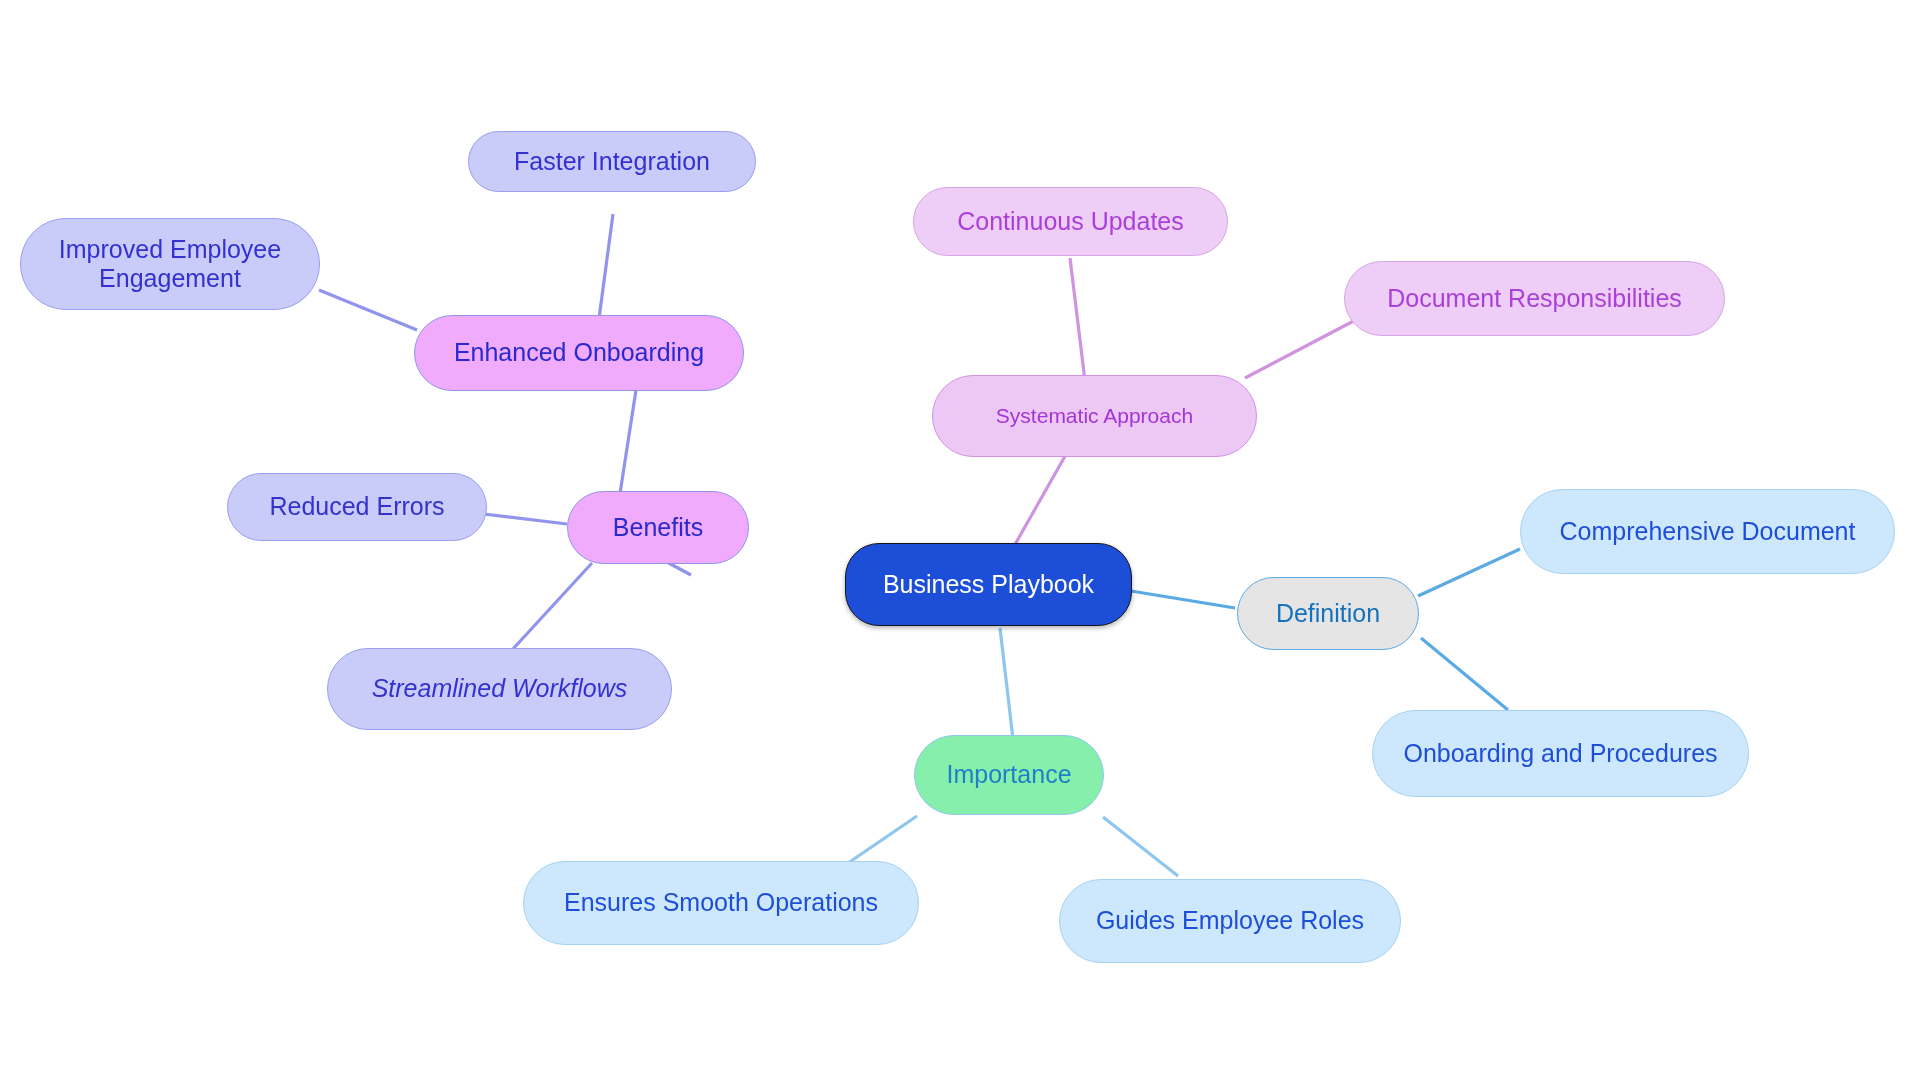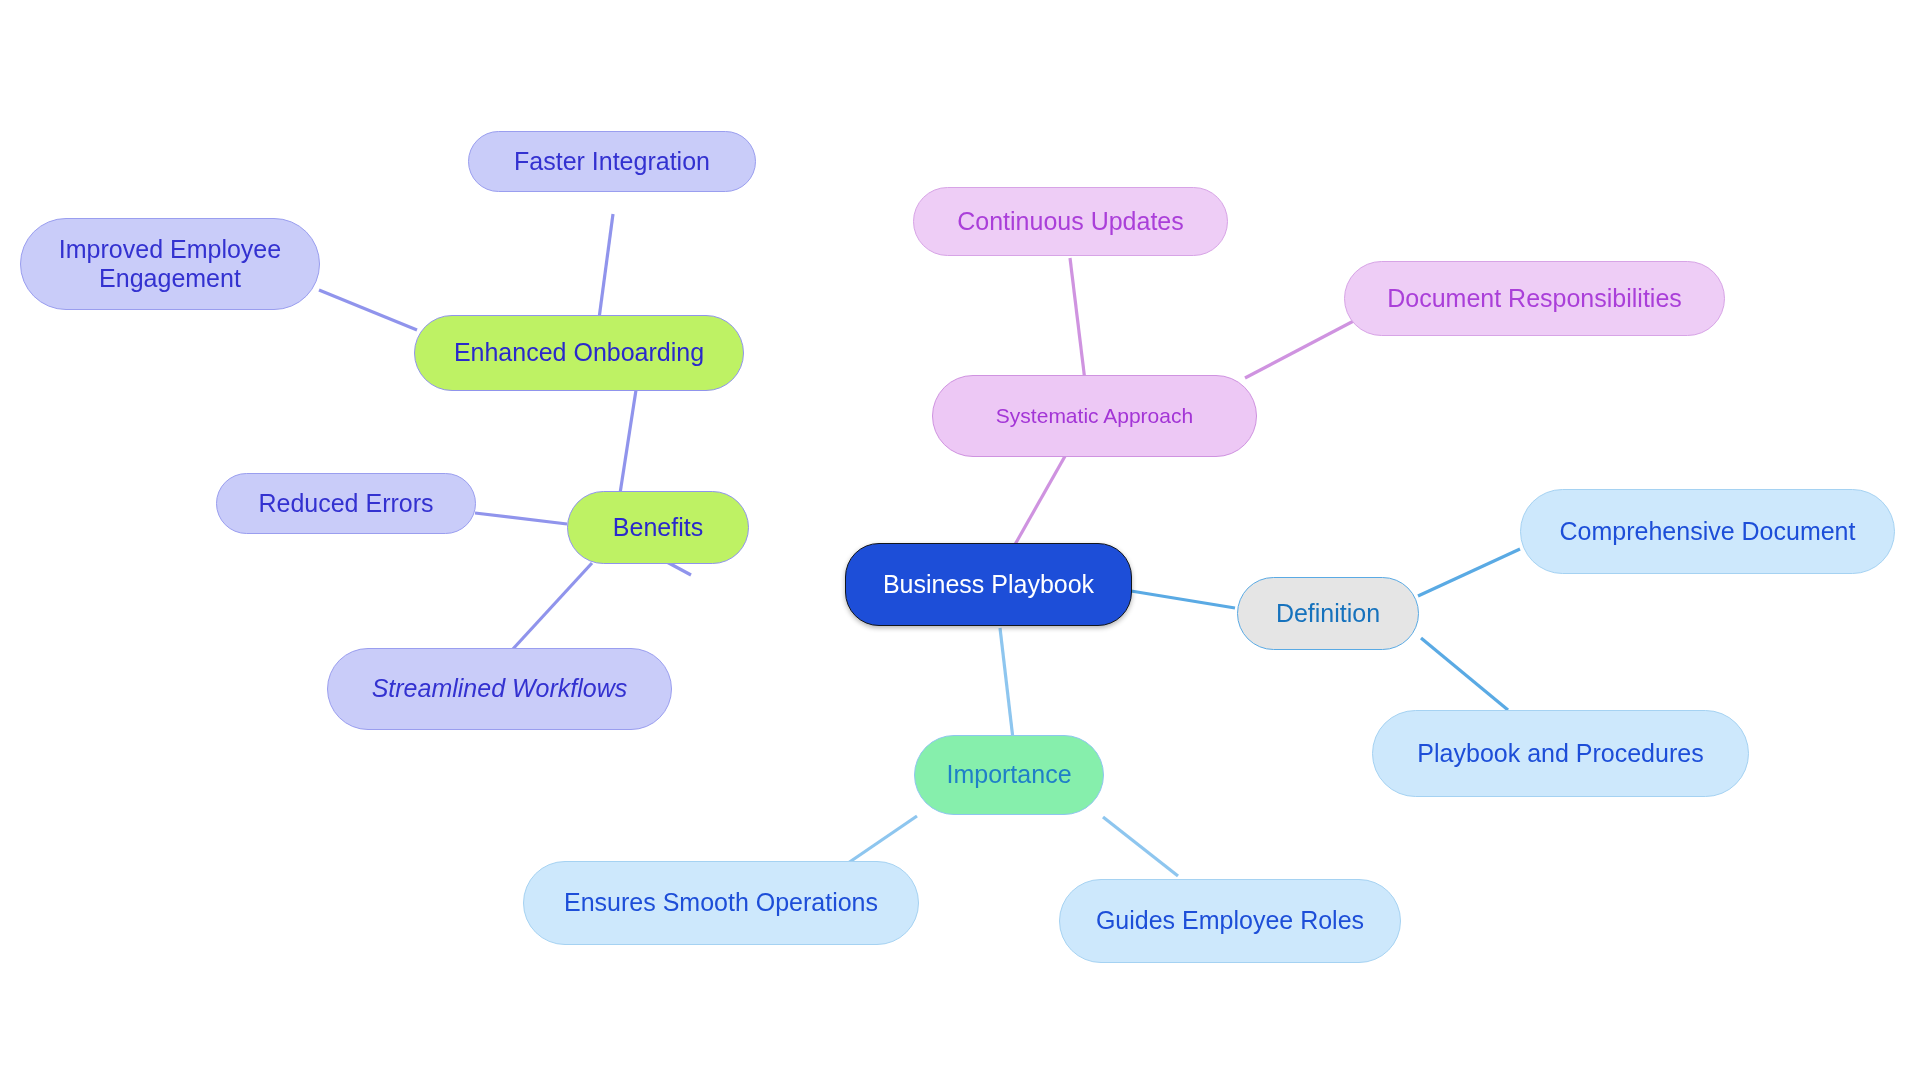--- a/index.html
+++ b/index.html
@@ -77,21 +77,21 @@
     font-size: 21px;
   }
   .tone-purple-light {
     background: #eecdf6;
     border-color: #d7a4e6;
     color: #aa3fd9;
     font-size: 25px;
   }
   
   .tone-indigo-mid {
-    background: #bef264;
+    background: #f0abfc;
     border-color: #9094ec;
     color: #2a29cb;
     font-size: 25px;
   }
   .tone-indigo-light {
     background: #c9ccf9;
     border-color: #9a9eef;
     color: #3331d0;
     font-size: 25px;
   }
@@ -124,21 +124,21 @@
     <path d="M 598 326 L 613 214" stroke="#9094ec" stroke-width="3.2" fill="none"></path>
     <path d="M 417 330 L 319 290" stroke="#9094ec" stroke-width="3.2" fill="none"></path>
   </svg>
 
   <div class="node node-root" style="left:845px; top:543px; width:287px; height:83px;">Business Playbook</div>
 
   <div class="node tone-blue-mid" style="left:1237px; top:577px; width:182px; height:73px;">Definition</div>
 
   <div class="node tone-blue-pale" style="left:1520px; top:489px; width:375px; height:85px;">Comprehensive Document</div>
 
-  <div class="node tone-blue-pale" style="left:1372px; top:710px; width:377px; height:87px;">Playbook and Procedures</div>
+  <div class="node tone-blue-pale" style="left:1372px; top:710px; width:377px; height:87px;">Onboarding and Procedures</div>
 
   <div class="node tone-blue-light" style="left:914px; top:735px; width:190px; height:80px;">Importance</div>
 
   <div class="node tone-blue-pale" style="left:523px; top:861px; width:396px; height:84px;">Ensures Smooth Operations</div>
 
   <div class="node tone-blue-pale" style="left:1059px; top:879px; width:342px; height:84px;">Guides Employee Roles</div>
 
   <div class="node tone-purple-mid" style="left:932px; top:375px; width:325px; height:82px;">Systematic Approach</div>
 
   <div class="node tone-purple-light" style="left:913px; top:187px; width:315px; height:69px;">Continuous Updates</div>
@@ -147,17 +147,17 @@
 
   <div class="node tone-indigo-mid" style="left:567px; top:491px; width:182px; height:73px;">Benefits</div>
 
   <div class="node tone-indigo-mid" style="left:414px; top:315px; width:330px; height:76px;">Enhanced Onboarding</div>
 
   <div class="node tone-indigo-light" style="left:468px; top:131px; width:288px; height:61px;text-align:center;">Faster Integration</div>
 
   <div class="node tone-indigo-light" style="left:20px; top:187px; width:300px; height:92px;margin-top:31px;">Improved Employee
 Engagement</div>
 
-  <div class="node tone-indigo-light" style="left:216px; top:473px; width:260px; height:61px;">Reduced Errors</div>
+  <div class="node tone-indigo-light" style="left:227px; top:473px; width:260px; height:68px;">Reduced Errors</div>
 
   <div class="node tone-indigo-light" style="left:327px; top:648px; width:345px; height:82px;font-style:italic;">Streamlined Workflows</div>
 
 </div>
 
 </body></html>

